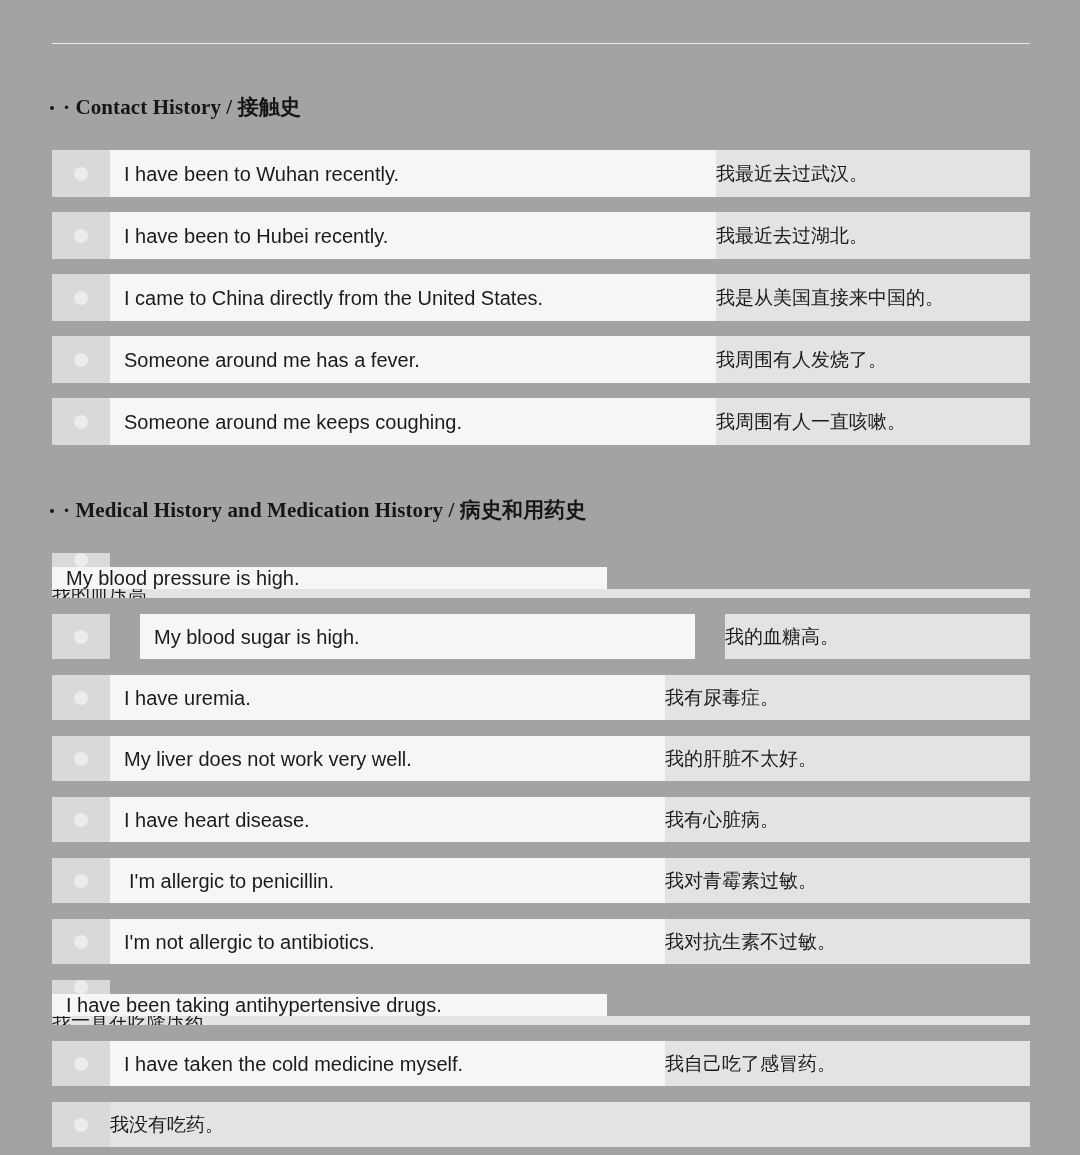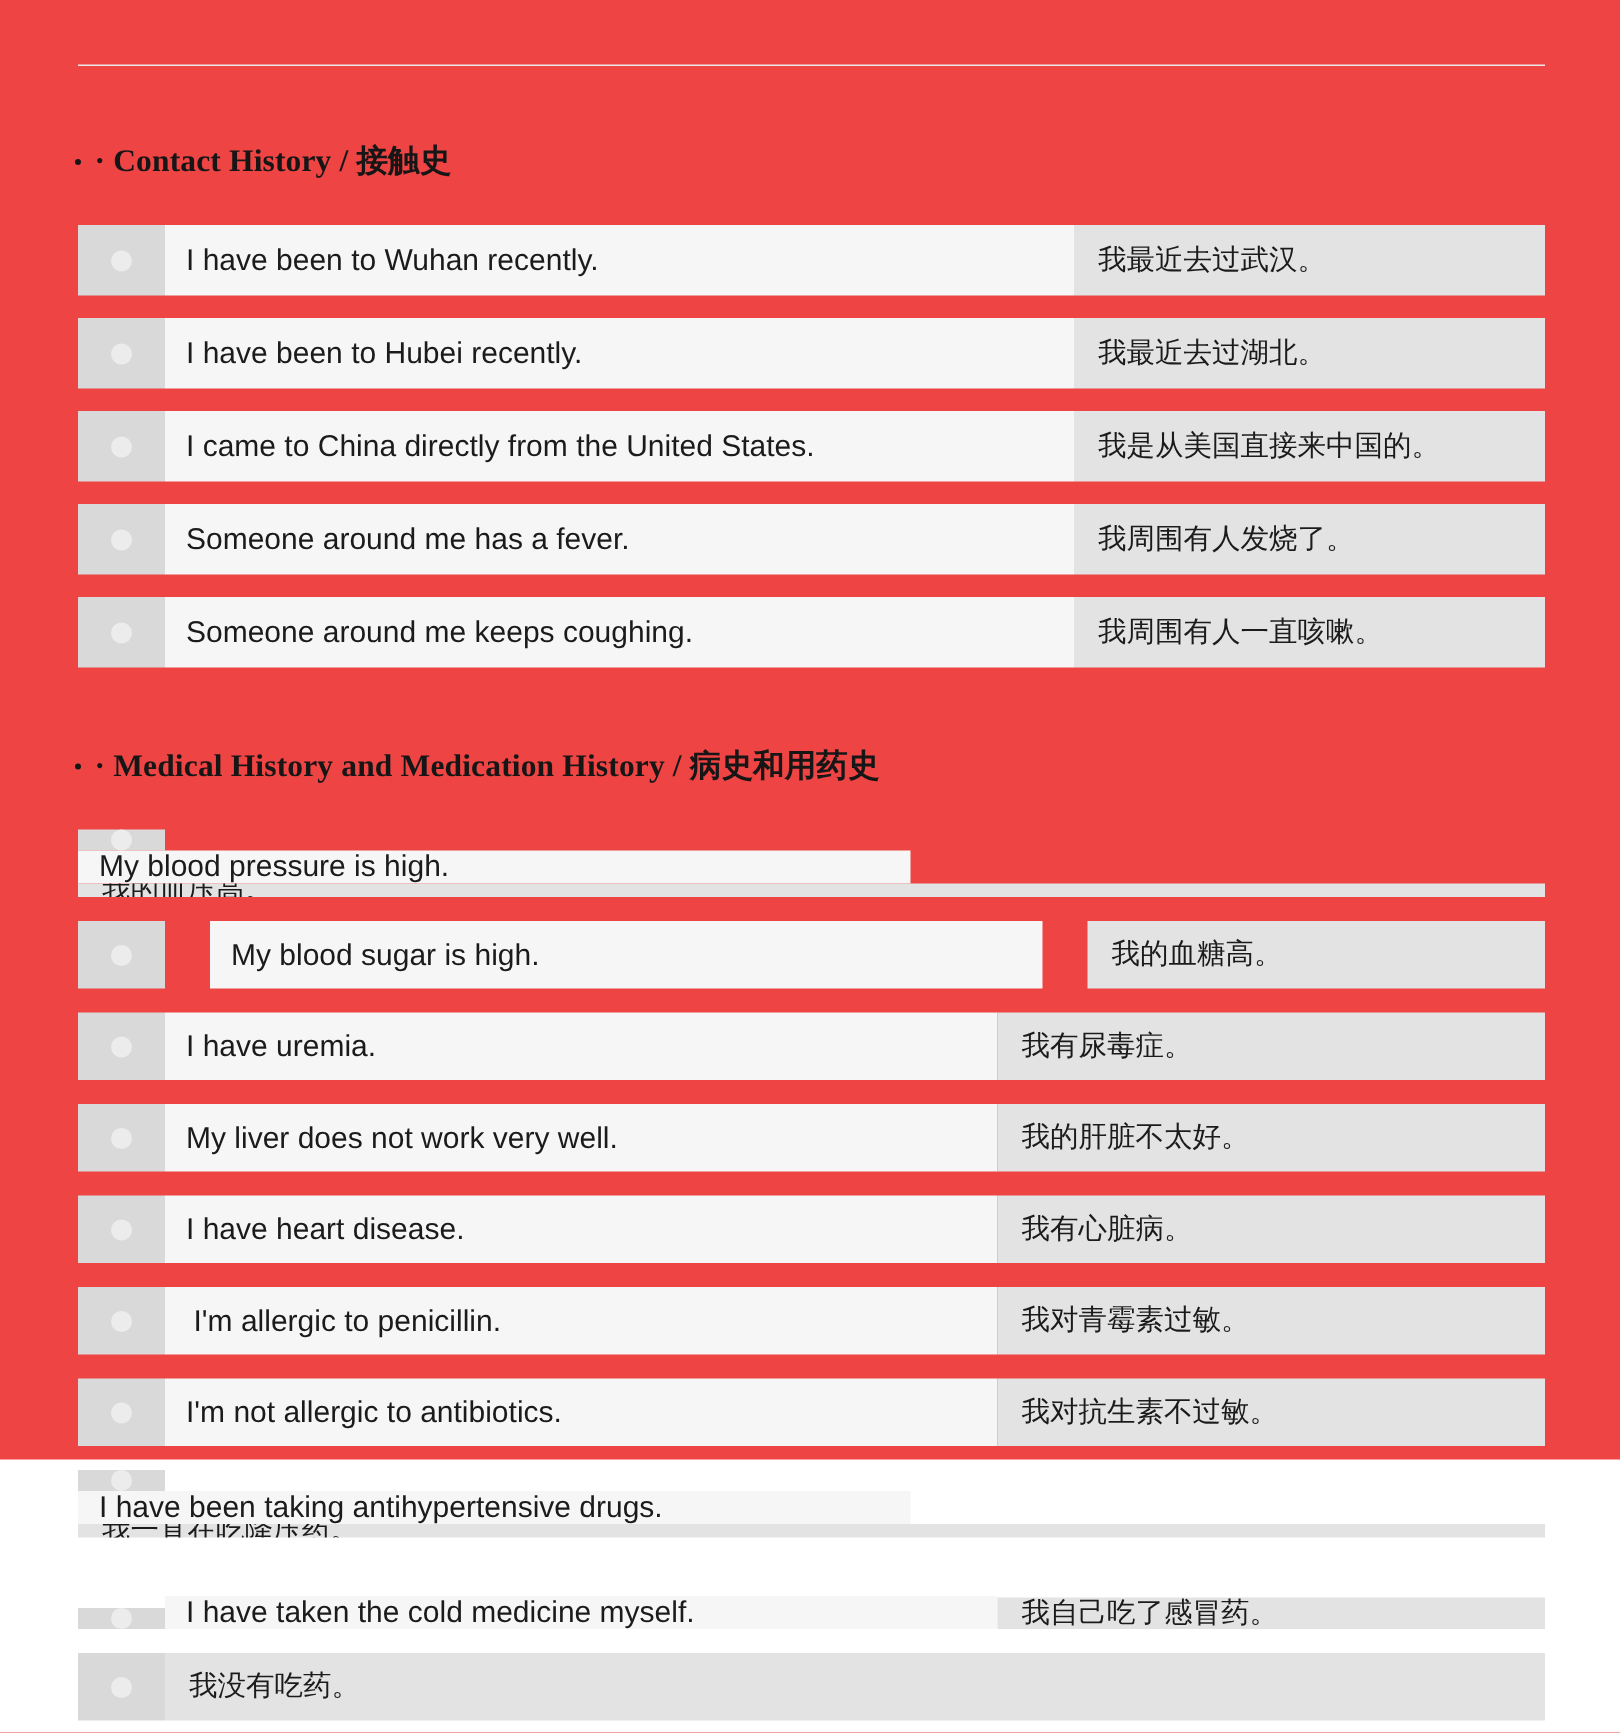--- a/index.html
+++ b/index.html
@@ -10,22 +10,22 @@
     width: 1080px;
     height: 1155px;
     background: #ffffff;
     font-family: "Liberation Serif", "DejaVu Serif", serif;
     overflow: hidden;
   }
 
   .page {
     position: relative;
     width: 1080px;
-    height: 973px;
-    background: #ef4444;
+    height: 1155px;
+    background: #a3a3a3;
   }
 
   
   .top-rule {
     position: absolute;
     left: 52px;
     top: 43px;
     width: 978px;
     height: 1px;
     background: #e9e9e9;
@@ -111,21 +111,21 @@
     color: #1b1b1b;
     white-space: nowrap;
     line-height: 1.1;
   }
   .cell-zh {
     flex: 1 1 auto;
     background: #e3e3e3;
     display: flex;
     align-items: center;
     box-sizing: border-box;
-    padding-left: 16px;
+    padding-left: 0;
     overflow: hidden;
   }
   .cell-zh .txt {
     font-family: "DejaVu Sans", "Liberation Sans", sans-serif;
     font-size: 19px;
     color: #1b1b1b;
     white-space: nowrap;
     line-height: 1.1;
   }
 </style>
@@ -289,21 +289,21 @@
             <div class="row-marker">
               <div class="row-dot"></div>
             </div>
             <div class="cell-en" style="width: 555px;">
               <span class="txt">I have been taking antihypertensive drugs.</span>
             </div>
             <div class="cell-zh">
               <span class="txt">我一直在吃降压药。</span>
             </div>
           </div>
-          <div class="row" style="top: 1041px; height: 45px; align-items: flex-end;">
+          <div class="row" style="top: 1041px; height: 45px;">
             <div class="row-marker">
               <div class="row-dot"></div>
             </div>
             <div class="cell-en" style="width: 555px;">
               <span class="txt">I have taken the cold medicine myself.</span>
             </div>
             <div class="cell-zh">
               <span class="txt">我自己吃了感冒药。</span>
             </div>
           </div>

